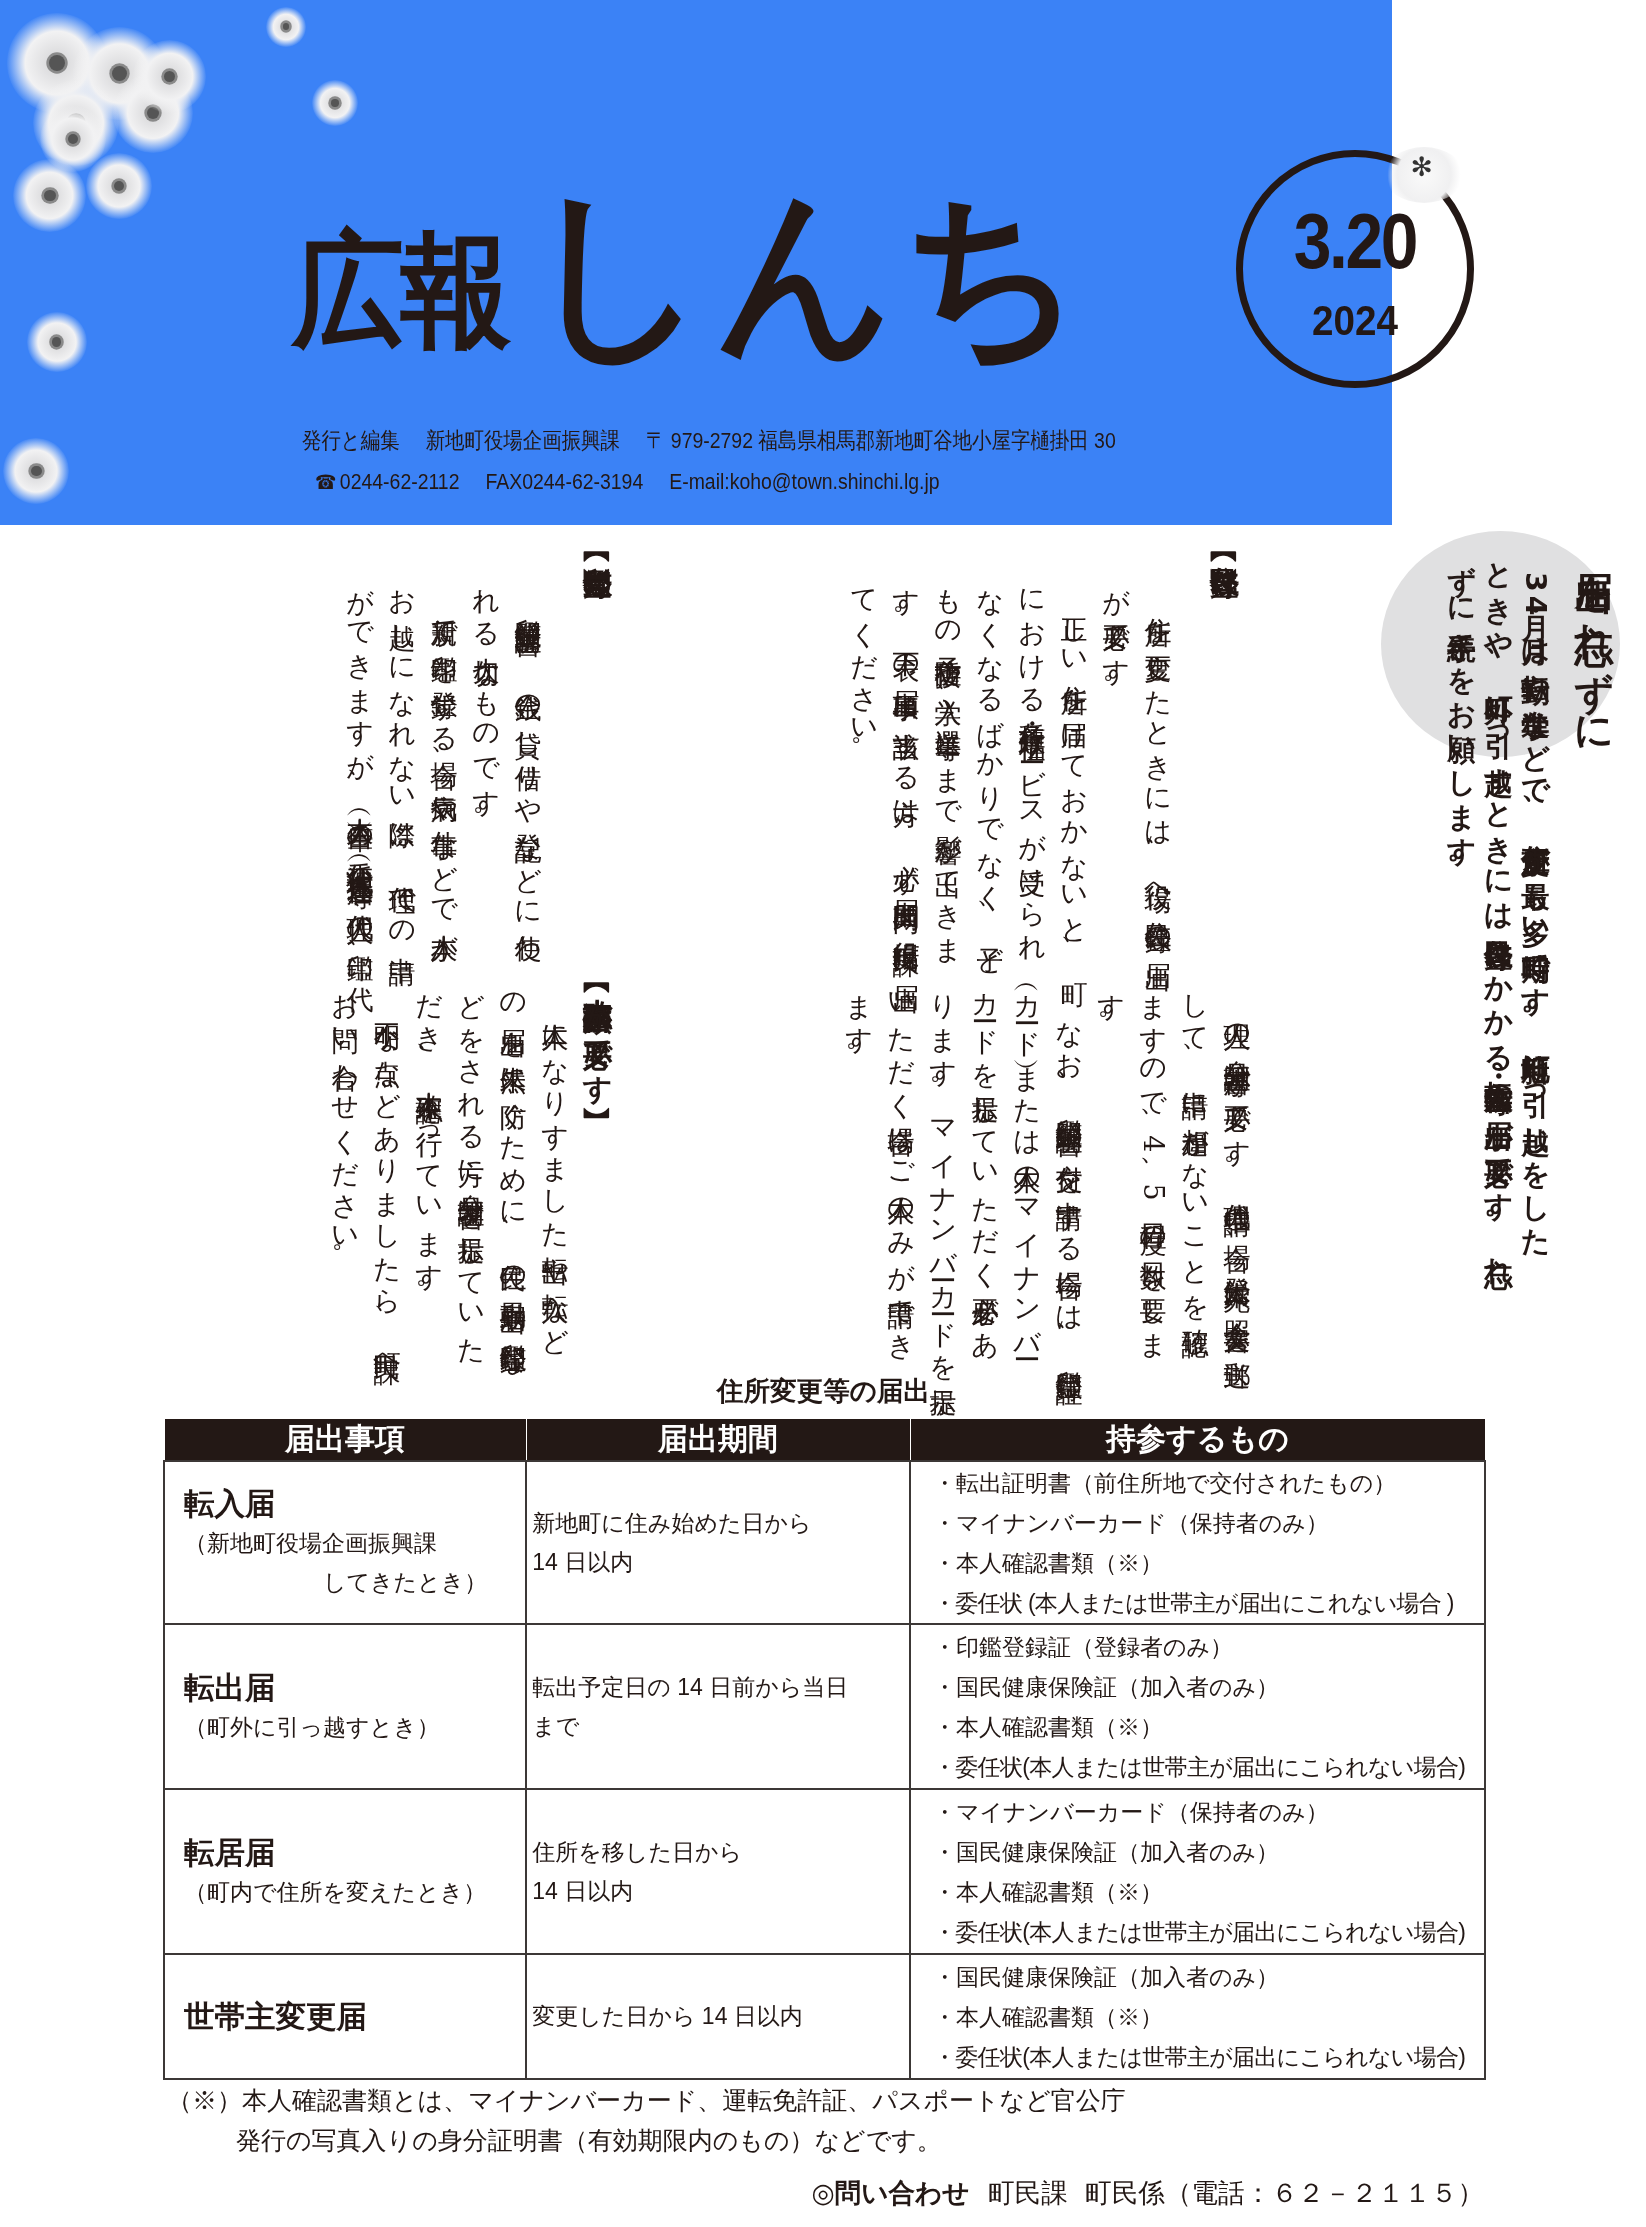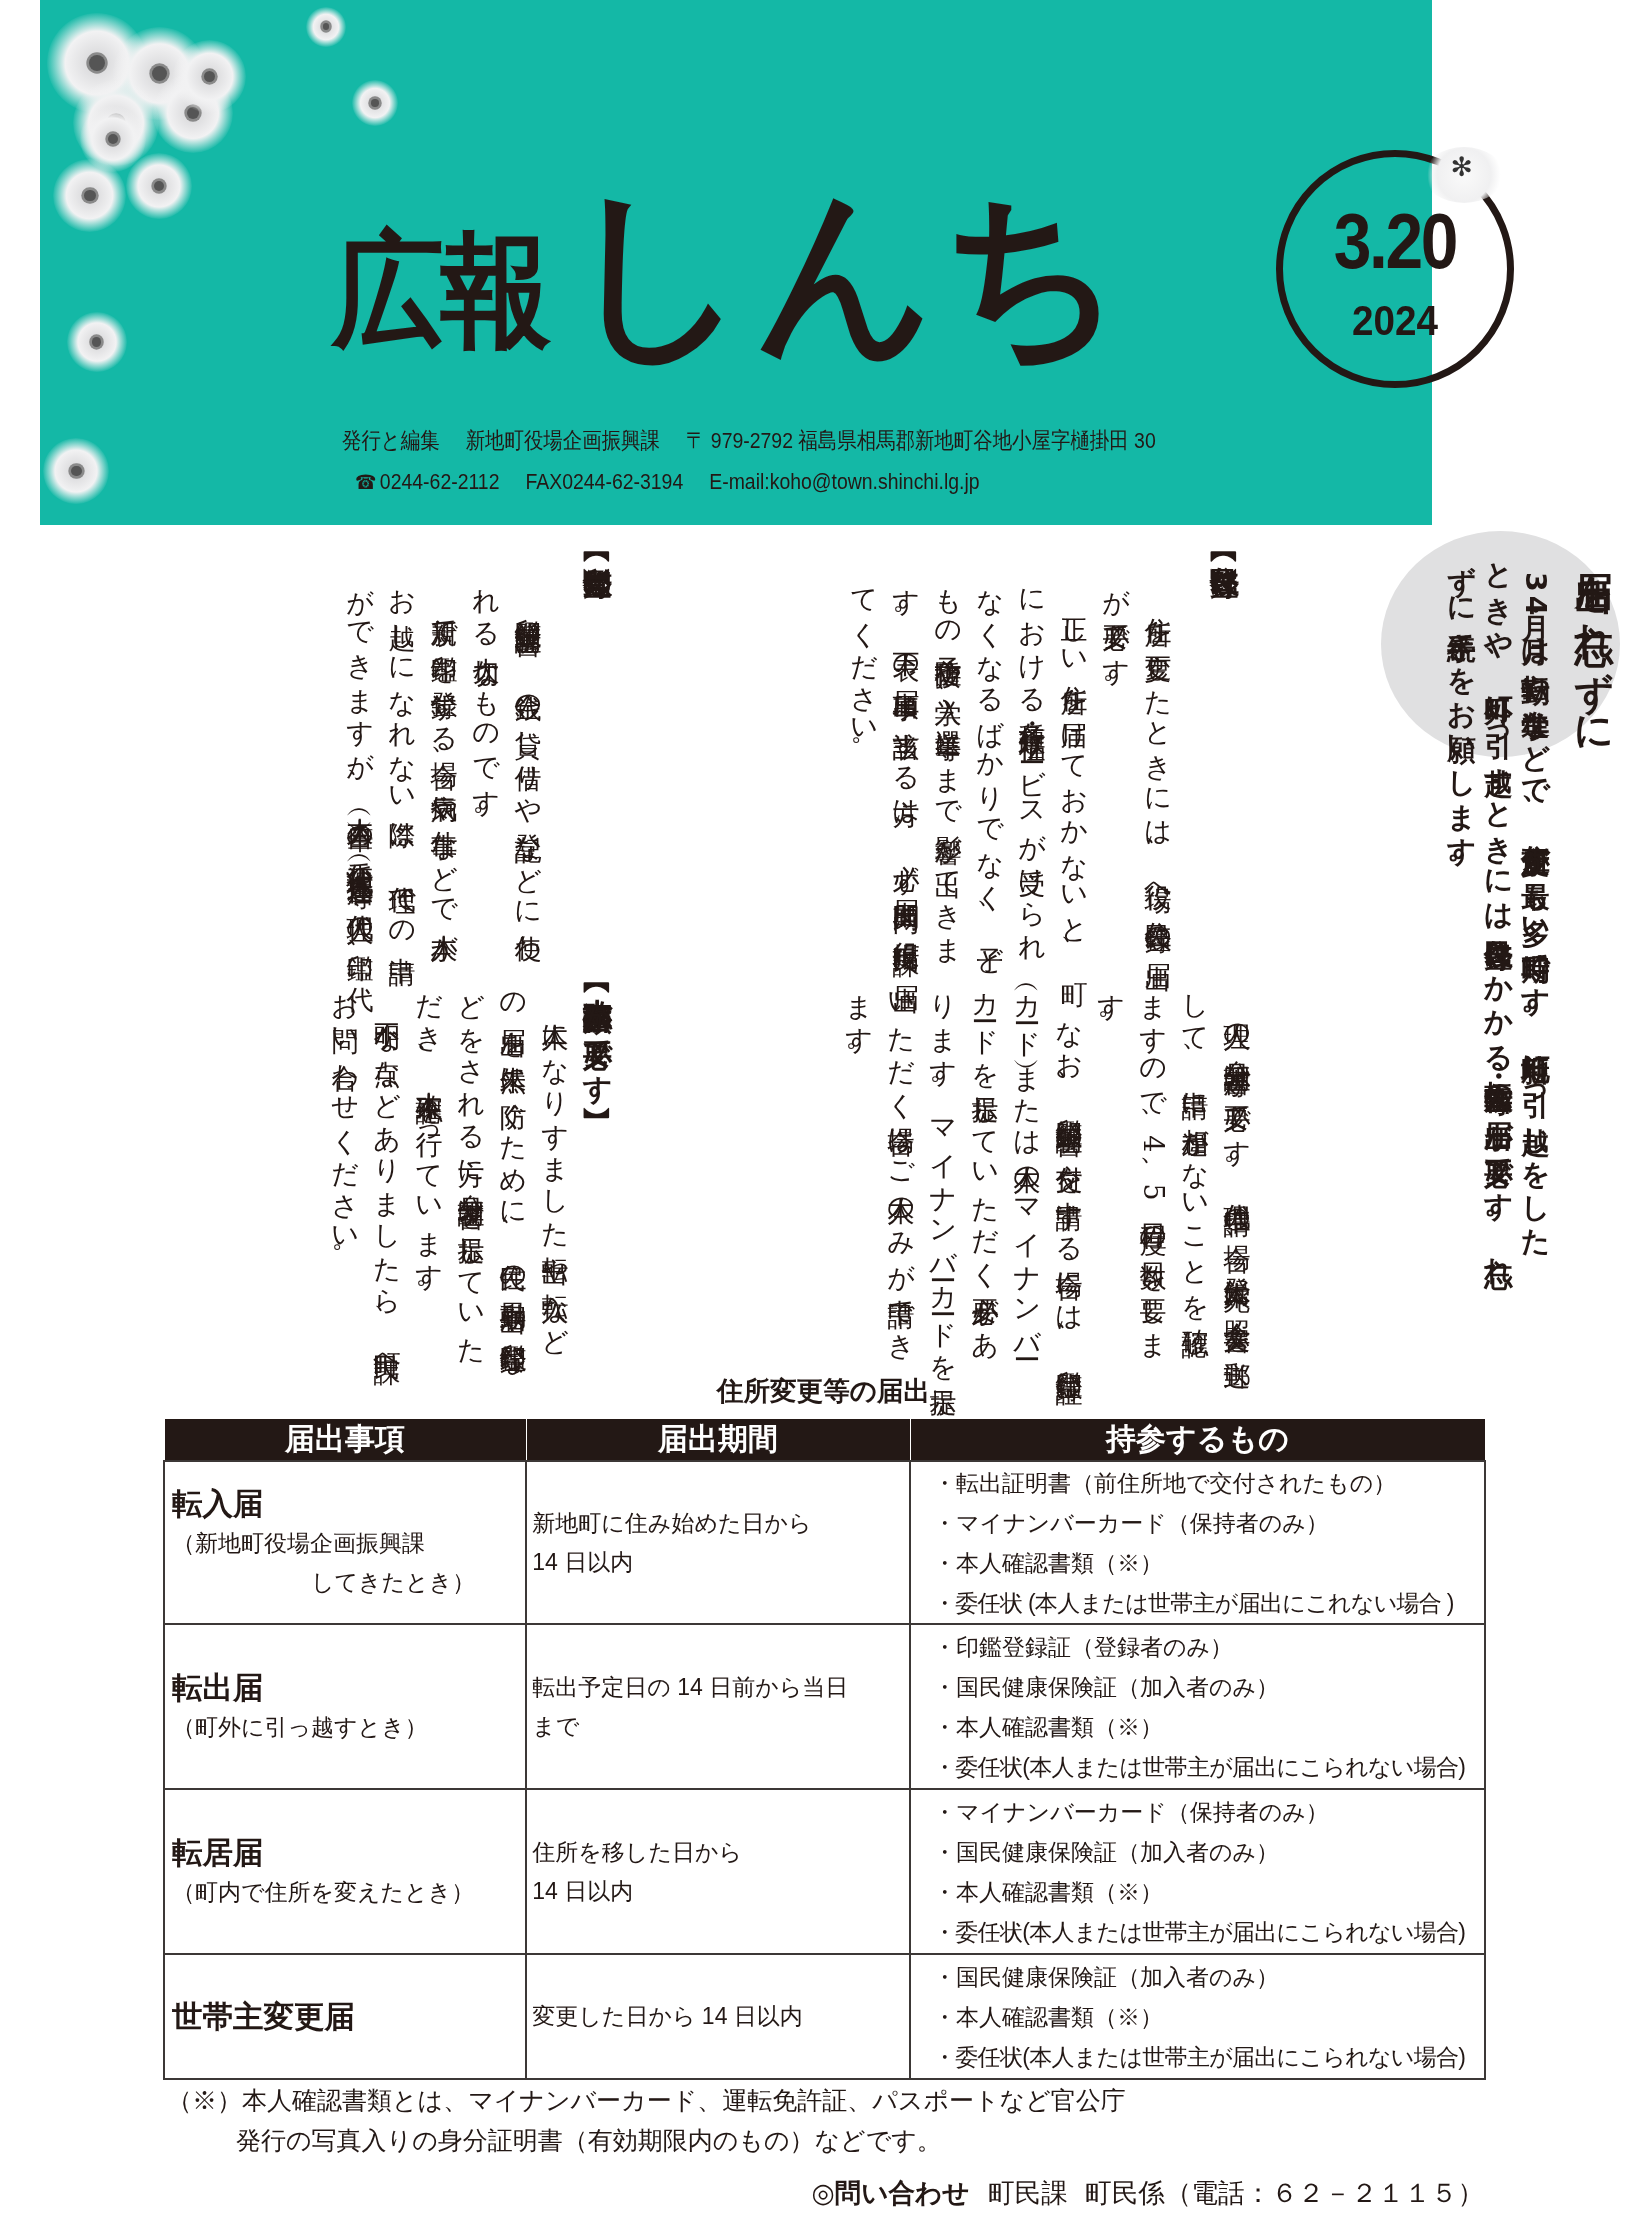--- a/index.html
+++ b/index.html
@@ -1,20 +1,20 @@
 <!DOCTYPE html>
 <html style="font-size:10.6px"><head>
 <meta charset="utf-8">
 <style>
   * { box-sizing: border-box; margin: 0; padding: 0; }
   html, body { width: 1647px; height: 2227px; background: #ffffff; overflow: hidden; }
   body { position: relative; font-family: "DejaVu Sans", "Liberation Sans", sans-serif; color: #231815; }
 
   
-  .header { position: absolute; left: 0; top: 0; width: 1392px; height: 525px; background: #14b8a6; margin-left: 40px; }
+  .header { position: absolute; left: 0; top: 0; width: 1392px; height: 525px; background: #3b82f6; }
   .flowers { position: absolute; left: 0; top: 0; width: 465px; height: 525px; }
   .flower { position: absolute; border-radius: 50%; background: radial-gradient(circle, #d4d4d6 0%, #f2f2f3 45%, rgba(240,240,242,0) 72%); }
   .flower::after { content: ""; position: absolute; left: 42%; top: 42%; width: 16%; height: 16%; border-radius: 50%; background: #555; box-shadow: 0 0 0 2.7px #8a8a8a; }
 
   .masthead { position: absolute; left: 292px; top: 166px; height: 199px; display: flex; align-items: flex-end; }
   .mast-koho { font-family: "DejaVu Sans", sans-serif; font-weight: bold; font-size: 112px; line-height: 1; letter-spacing: -4px; margin-bottom: 12px; transform: scaleY(1.12); transform-origin: bottom; }
   .mast-shinchi { font-family: "DejaVu Sans", sans-serif; font-weight: bold; font-size: 186px; line-height: 1; letter-spacing: 6.6px; margin-left: 20px; transform: scaleX(0.95); transform-origin: left bottom; }
 
   .date-circle { position: absolute; left: 1236px; top: 150px; width: 238px; height: 238px; border: 7.3px solid #231815; border-radius: 50%; text-align: center; }
   .date-md { position: absolute; left: 0; right: 0; top: 46px; font-family: "Liberation Sans", sans-serif; font-weight: bold; font-size: 77px; line-height: 1; letter-spacing: -2.7px; transform: scaleX(0.88); }
@@ -44,21 +44,21 @@
   .upper-jumin { left: 654px; top: 570px; width: 525px; height: 398px; }
   .upper-inkan { left: 151px; top: 570px; width: 398px; height: 398px; }
   .lower-right { left: 654px; top: 975px; width: 604px; height: 398px; }
   .lower-left { left: 151px; top: 975px; width: 425px; height: 398px; }
 
   
   .table-title { position: absolute; left: 0; width: 1647px; top: 1378px; text-align: center; font-family: "DejaVu Sans", sans-serif; font-weight: bold; font-size: 26.6px; line-height: 1; }
   table.ftable { position: absolute; left: 163px; top: 1419px; width: 1323px; border-collapse: collapse; font-family: "Liberation Sans", sans-serif; }
   .ftable th { background: #231815; color: #ffffff; font-family: "DejaVu Sans", sans-serif; font-weight: bold; font-size: 30px; height: 24px; border-left: 1.3px solid #ffffff; border-right: 1.3px solid #ffffff; }
   .ftable td { border: 2px solid #3c3836; vertical-align: middle; font-size: 23px; line-height: 39px; }
-  .ftable td.c1 { width: 362px; padding-left: 7px; }
+  .ftable td.c1 { width: 362px; padding-left: 19px; }
   .ftable td.c2 { width: 384px; padding-left: 5.3px; }
   .ftable td.c3 { padding-left: 22px; line-height: 40px; }
   .row1 td { height: 163px; }
   .row2 td { height: 165px; }
   .row3 td { height: 165px; }
   .row4 td { height: 125px; }
   .kind { font-family: "DejaVu Sans", sans-serif; font-weight: bold; font-size: 30.5px; line-height: 41px; display: block; }
   .kind-note { display: block; font-size: 23px; line-height: 39px; }
   .kind-note2 { display: block; font-size: 23px; line-height: 39px; padding-left: 139px; }
   .item { display: block; white-space: nowrap; }

